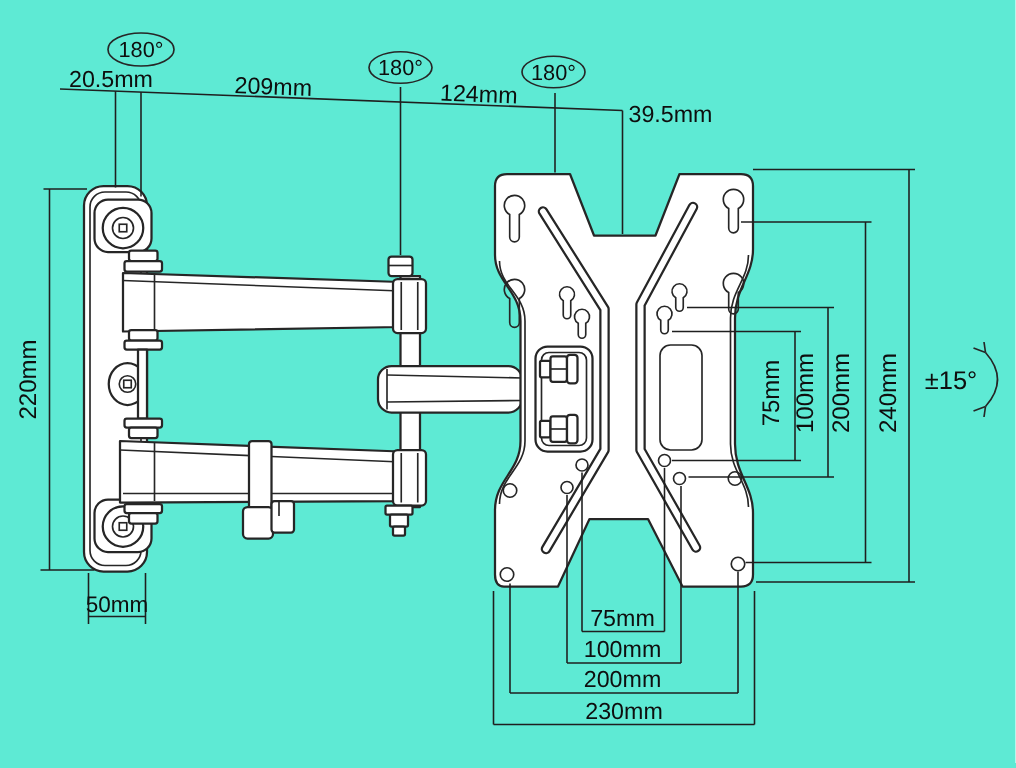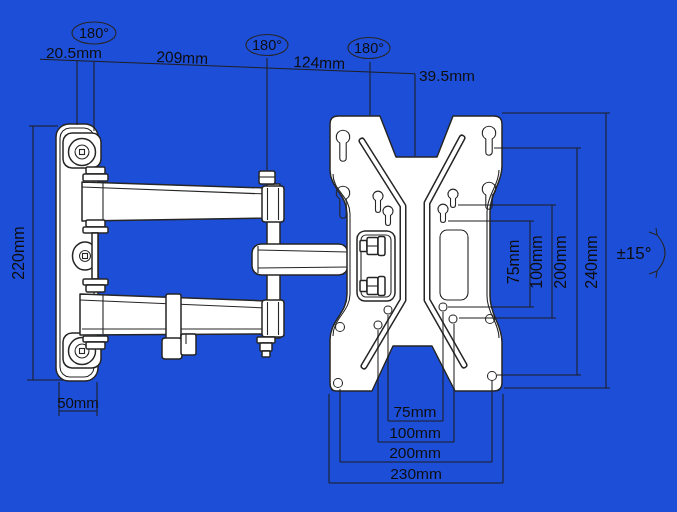--- a/index.html
+++ b/index.html
@@ -1,16 +1,16 @@
 <!DOCTYPE html>
 <html><head>
 <meta charset="utf-8">
 <style>
   html,body{margin:0;padding:0;background:#ffffff;}
-  #stage{position:relative;width:677px;height:512px;background:#1d4ed8;overflow:hidden;
+  #stage{position:relative;width:677px;height:512px;background:#5eead4;overflow:hidden;
          font-family:"Liberation Sans","DejaVu Sans",sans-serif;}
   svg{position:absolute;left:0;top:0;}
   .drawf{stroke:#262626;stroke-width:1.5;fill:#ffffff;stroke-linejoin:round;}
   .thin{stroke:#262626;stroke-width:1.1;fill:none;}
   .dim{stroke:#1f1f1f;stroke-width:1.05;fill:none;stroke-linecap:butt;}
   .slotblack{stroke:#262626;stroke-width:7;fill:none;stroke-linecap:round;stroke-linejoin:round;}
   .slotwhite{stroke:#ffffff;stroke-width:4;fill:none;stroke-linecap:round;stroke-linejoin:round;}
   text{fill:#0e0e0e;font-family:"Liberation Sans","DejaVu Sans",sans-serif;}
   .lbl{font-size:15.5px;}
   .lblS{font-size:15px;}

